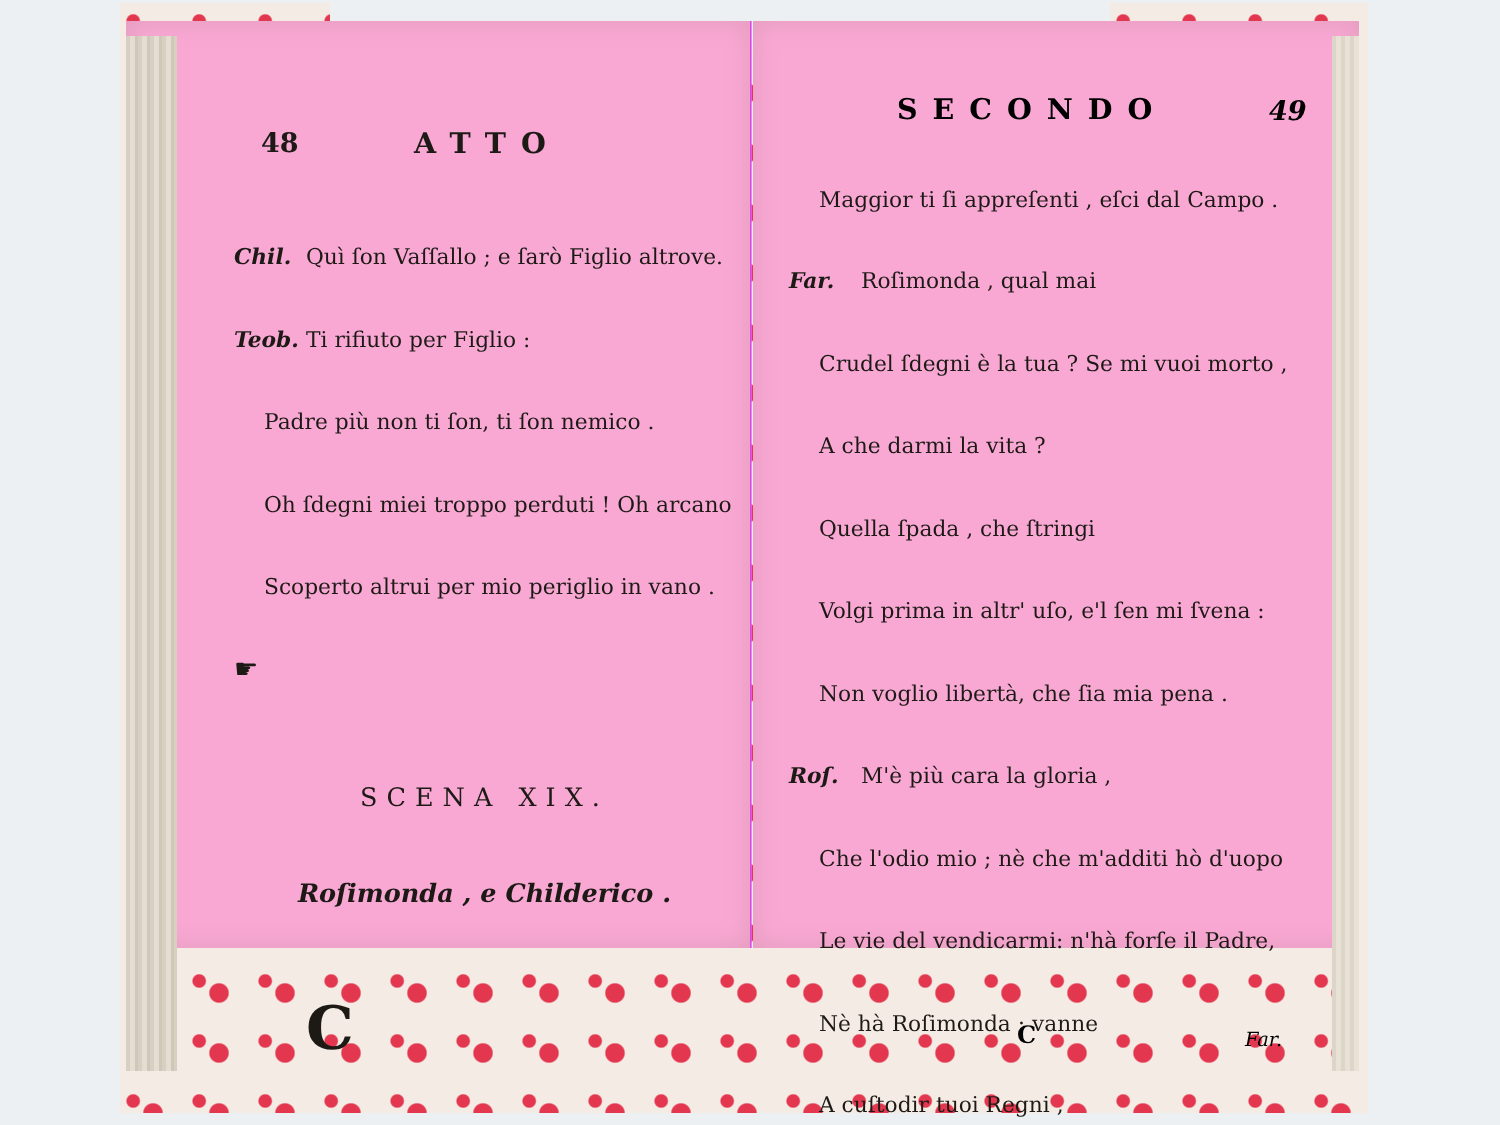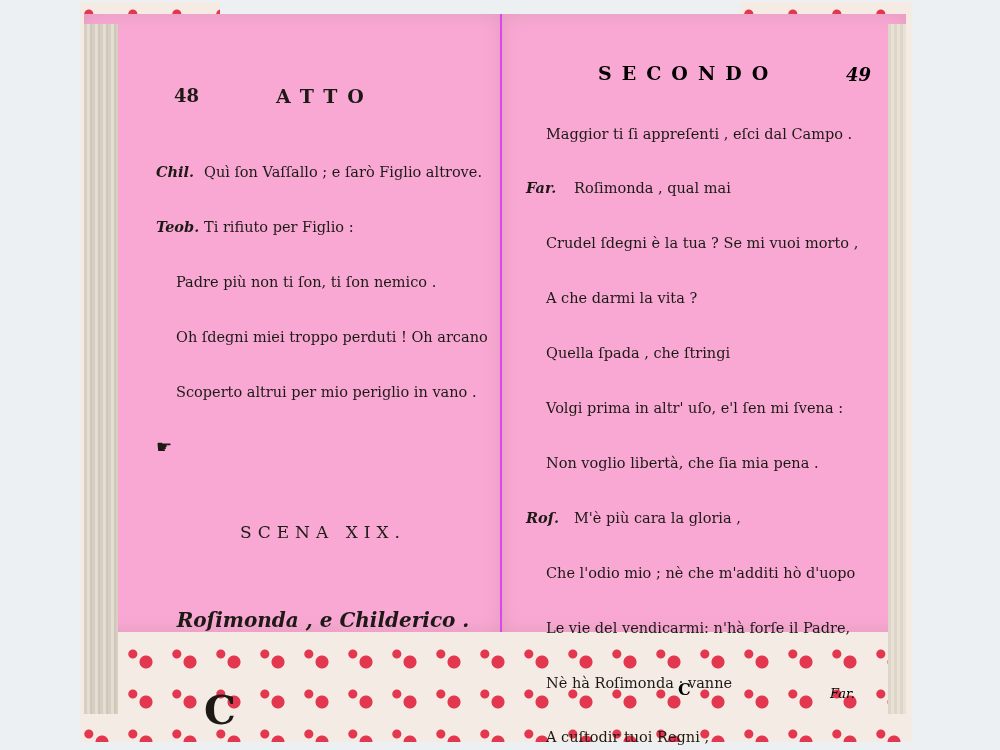--- a/index.html
+++ b/index.html
@@ -22,21 +22,21 @@
     position: absolute; left: 220px; top: 0; width: 520px; height: 30px; background: #edf0f2;
   }
   .book {
     position: absolute; left: 84px; top: 14px; width: 822px; height: 712px;
   }
   .page {
     position: absolute; top: 0; height: 618px;
     background: #f9a8d4;
     box-shadow: inset 0 0 18px rgba(120,105,80,0.18);
   }
-  .page-left { left: 0; width: 416px; border-right: 7px solid #d946ef; }
+  .page-left { left: 0; width: 416px; border-right: 1px solid #d946ef; }
   .page-right { left: 418px; width: 404px; }
   .edge-stack {
     position: absolute; left: 0; top: 10px; width: 34px; height: 690px;
     background: repeating-linear-gradient(90deg, #d7d0c2 0 3px, #e4ded2 3px 6px, #cfc7b7 6px 8px);
   }
   .edge-stack-right {
     position: absolute; right: 0; top: 10px; width: 18px; height: 690px;
     background: repeating-linear-gradient(90deg, #ddd6c8 0 3px, #e8e2d6 3px 6px);
   }
   .text {
@@ -45,21 +45,21 @@
   }
   .left-text { left: 72px; top: 36px; width: 334px; }
   .right-text { left: 24px; top: 50px; width: 370px; }
   .header-line { position: relative; height: 22px; }
   .pagenum { position: absolute; font-size: 18px; font-weight: bold; }
   .running { position: absolute; font-size: 19px; letter-spacing: 10px; font-weight: bold; }
   .line { position: relative; height: 18.3px; }
   .speaker { font-style: italic; font-weight: bold; display: inline-block; width: 48px; }
   .indent { padding-left: 20px; }
   .scene-title { text-align: center; font-size: 17px; letter-spacing: 6px; margin: 8px 0 4px 0; height: 24px; }
-  .scene-chars { text-align: center; font-style: italic; font-weight: bold; font-size: 20px; height: 24px; margin-top: 24px; }
+  .scene-chars { text-align: center; font-style: italic; font-weight: bold; font-size: 17px; height: 24px; }
   .dropcap { font-size: 40px; font-weight: bold; position: absolute; line-height: 36px; }
   .hand-icon { font-size: 18px; height: 22px; }
   .signature { position: absolute; font-size: 16px; font-weight: bold; }
   .catchword { position: absolute; font-style: italic; font-size: 13px; }
 </style>
 </head>
 <body>
 
 <div class="cover"></div>
 <div class="cover-left-hide"></div>

